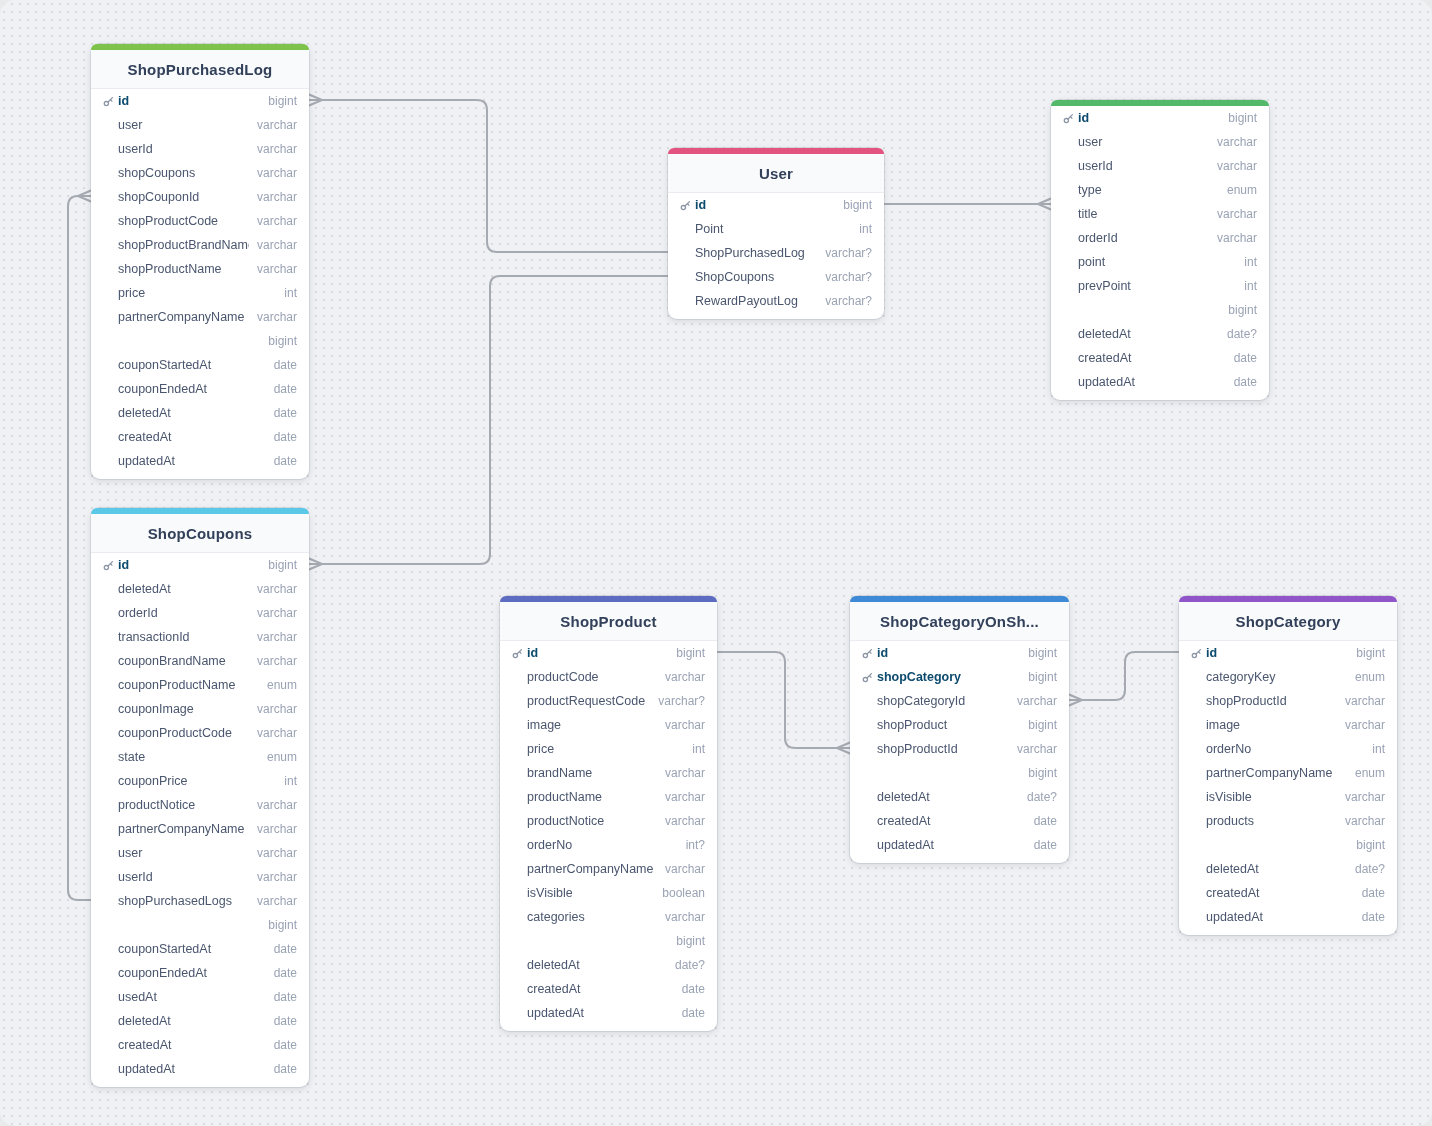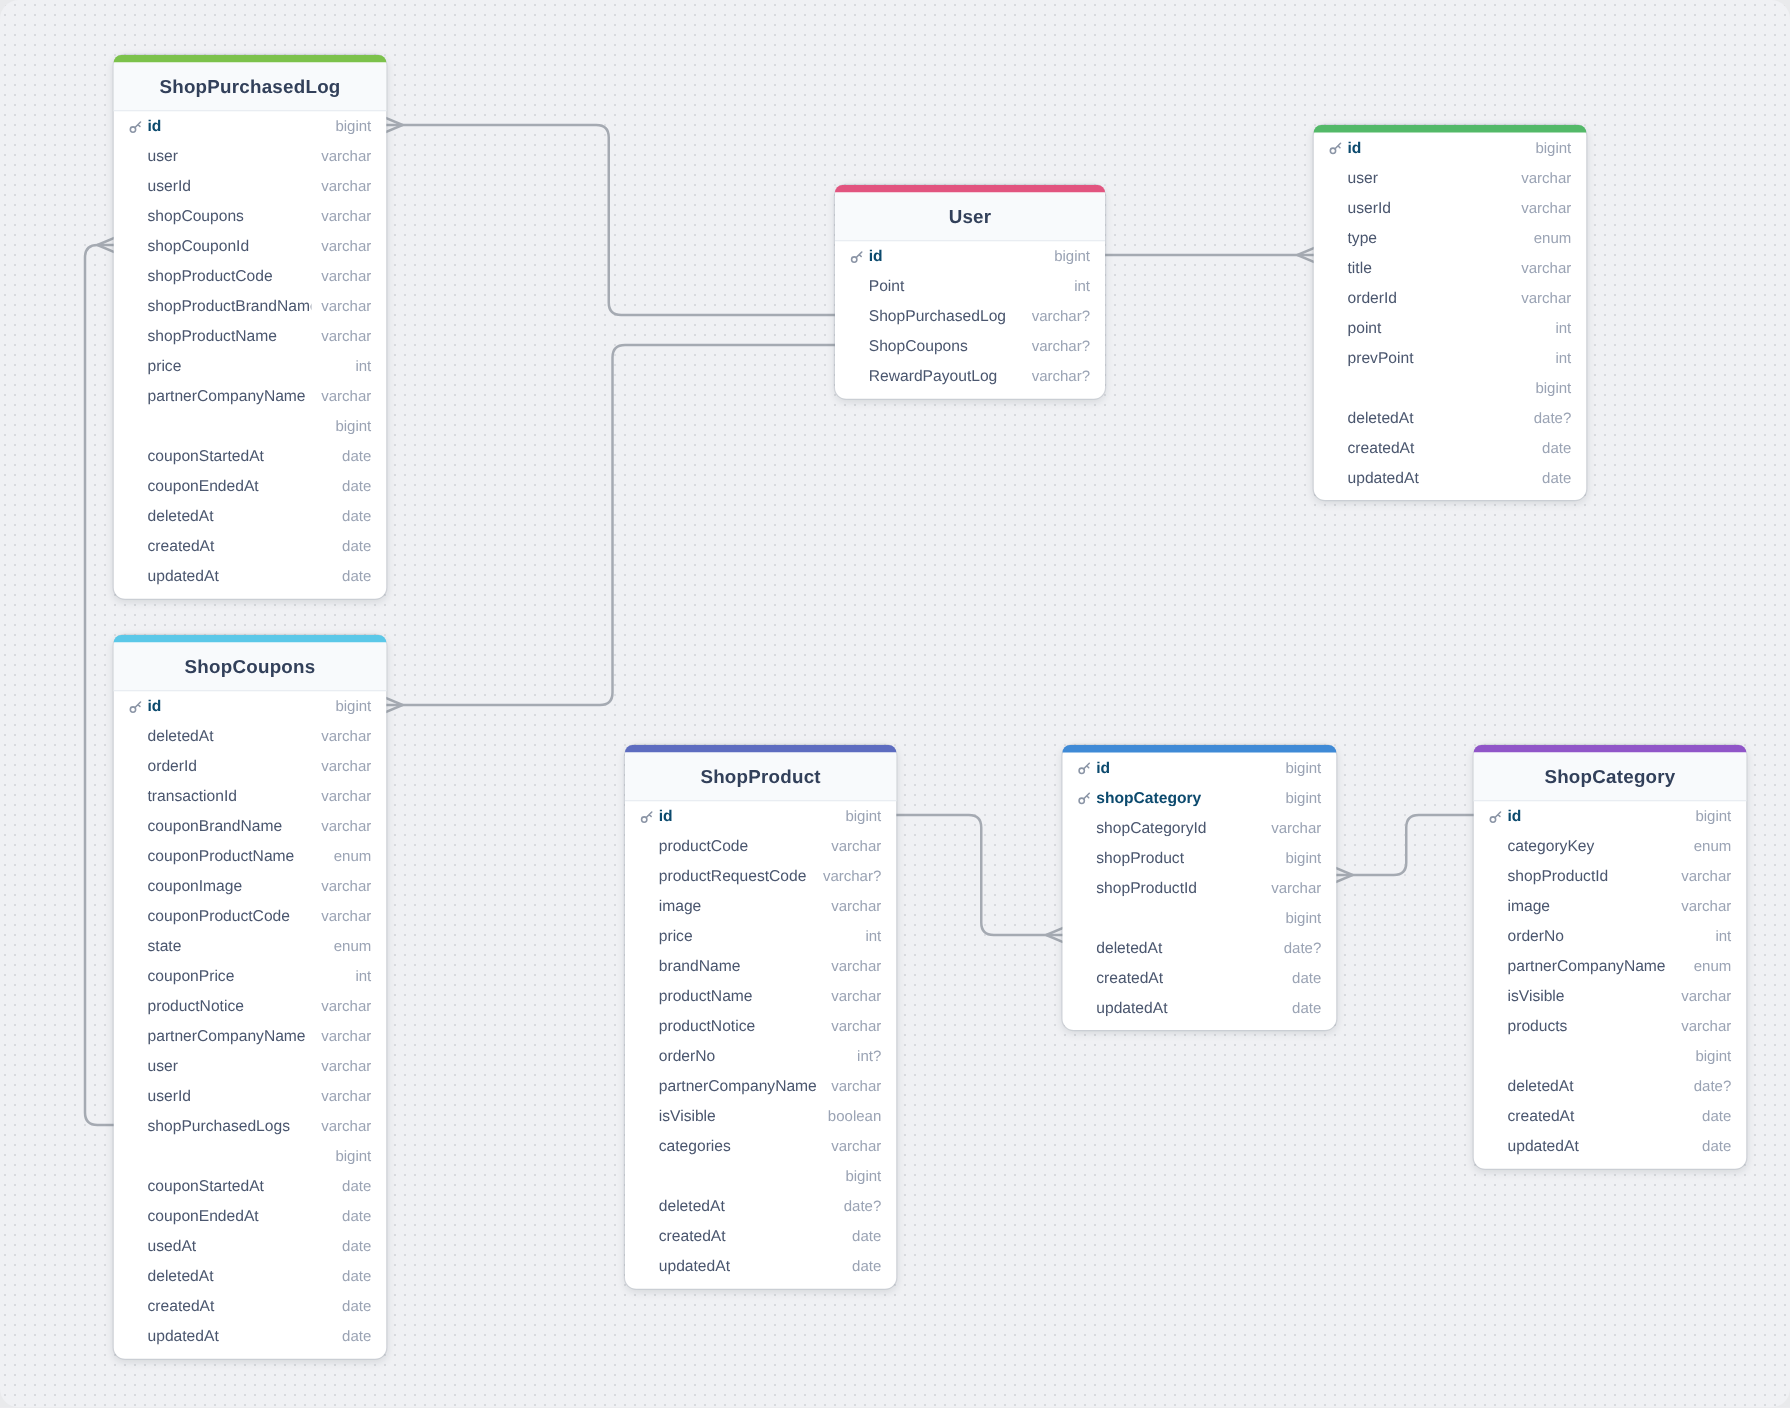--- a/index.html
+++ b/index.html
@@ -481,20 +481,21 @@
         </div>
         <div class="row">
           <span class="slot"></span>
           <span class="fname">updatedAt</span>
           <span class="ftype">date</span>
         </div>
       </div>
     </div>
     <div class="table" style="left: 850px; top: 596px; width: 219px;">
       <div class="strip" style="background: rgb(63, 138, 214);"></div>
+      <div class="thead">ShopCategoryOnSh...</div>
       <div class="rows">
         <div class="row key">
           <span class="slot">
             <svg viewBox="0 0 14 14" width="11" height="11">
               <g fill="none" stroke="#8b95a6" stroke-width="1.6" stroke-linecap="round">
                 <circle cx="4.3" cy="9.7" r="2.7"></circle>
                 <path d="M6.4 7.6 L12 2 M9.4 4.6 L11.4 6.6"></path>
               </g>
             </svg>
           </span>

